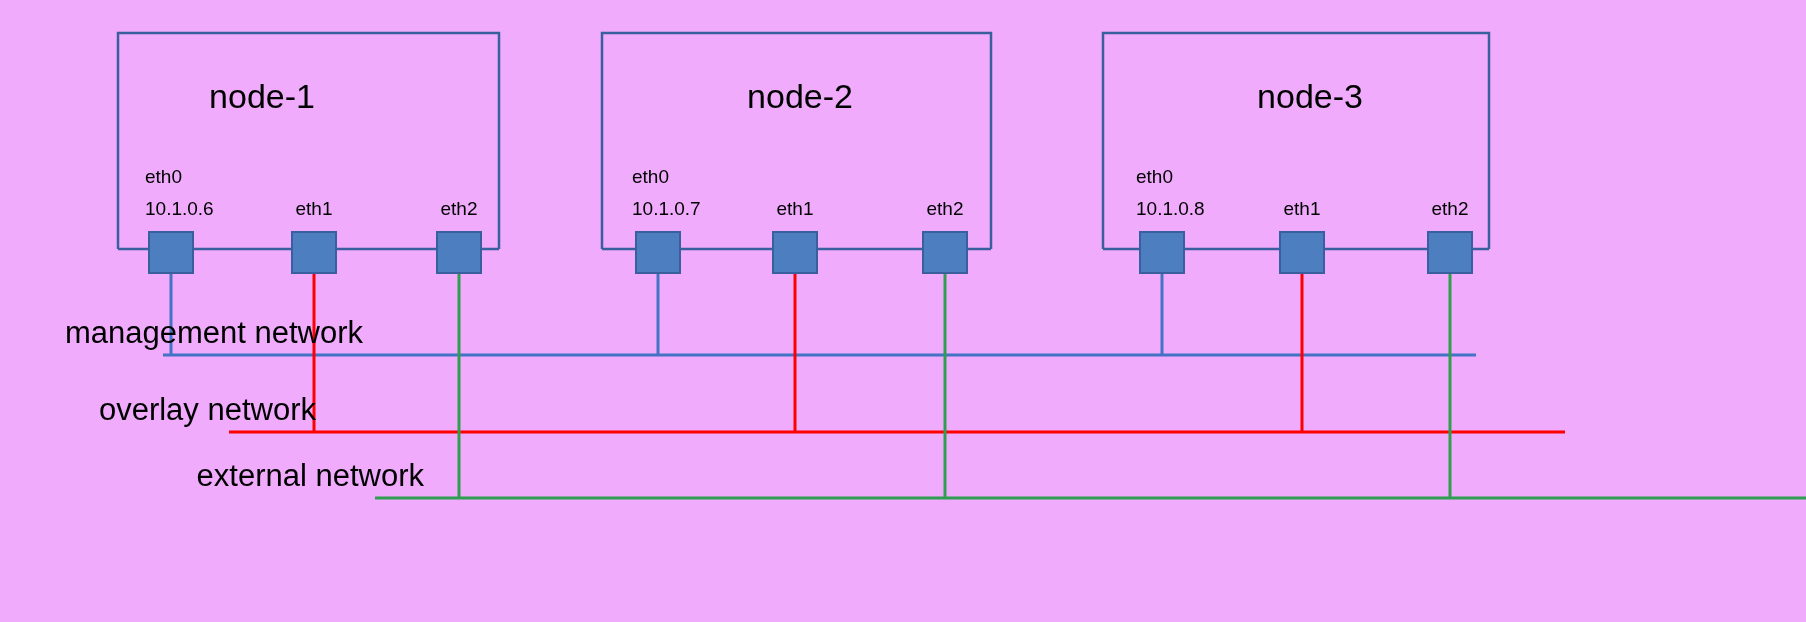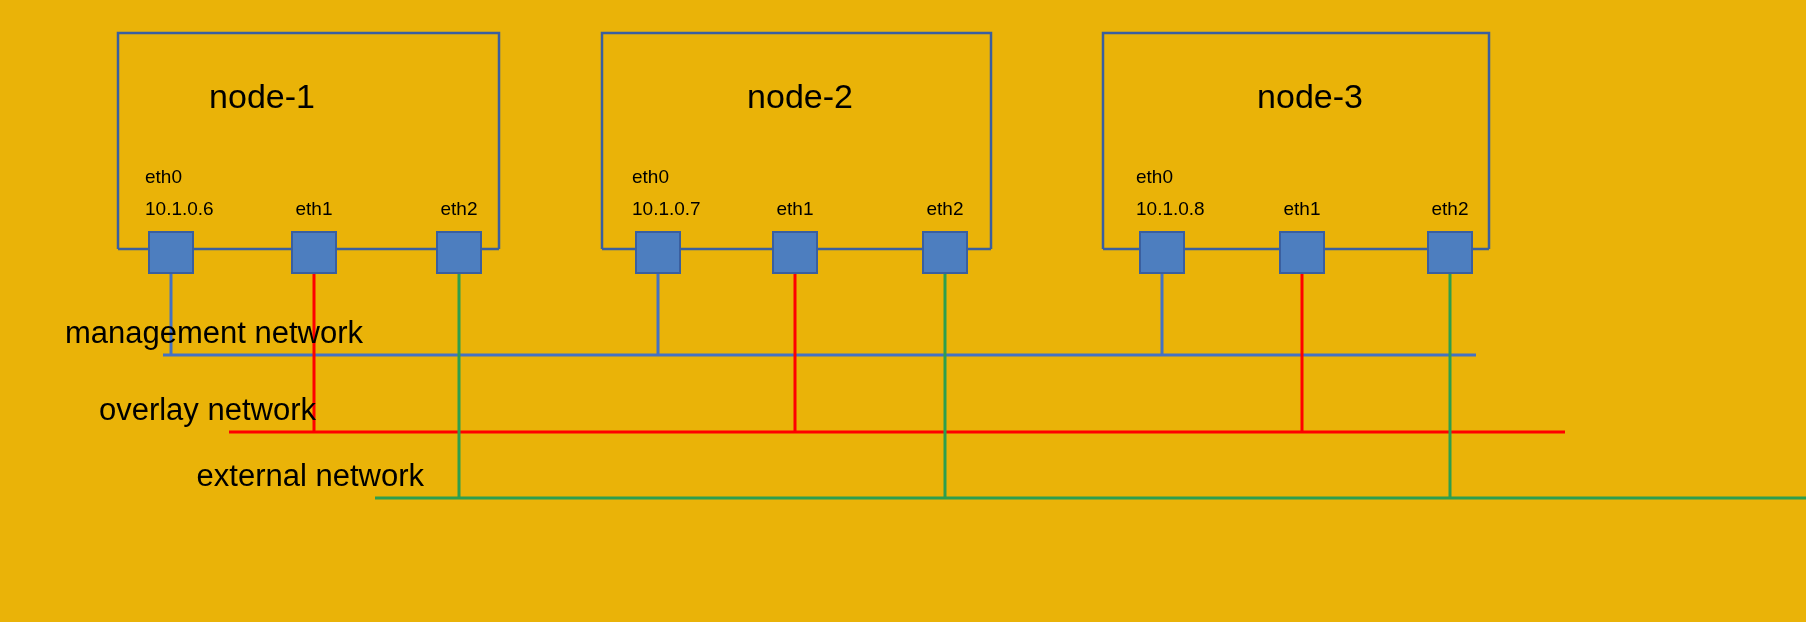--- a/index.html
+++ b/index.html
@@ -10,21 +10,21 @@
   body {
     font-family: "Liberation Sans", sans-serif;
     width: 1806px;
     height: 622px;
     overflow: hidden;
   }
   #diagram-root {
     position: relative;
     width: 1806px;
     height: 622px;
-    background: #eab308;
+    background: #f0abfc;
   }
   svg#diagram-svg {
     position: absolute;
     top: 0;
     left: 0;
     width: 1806px;
     height: 622px;
   }
   .node-title {
     font-size: 34px;

